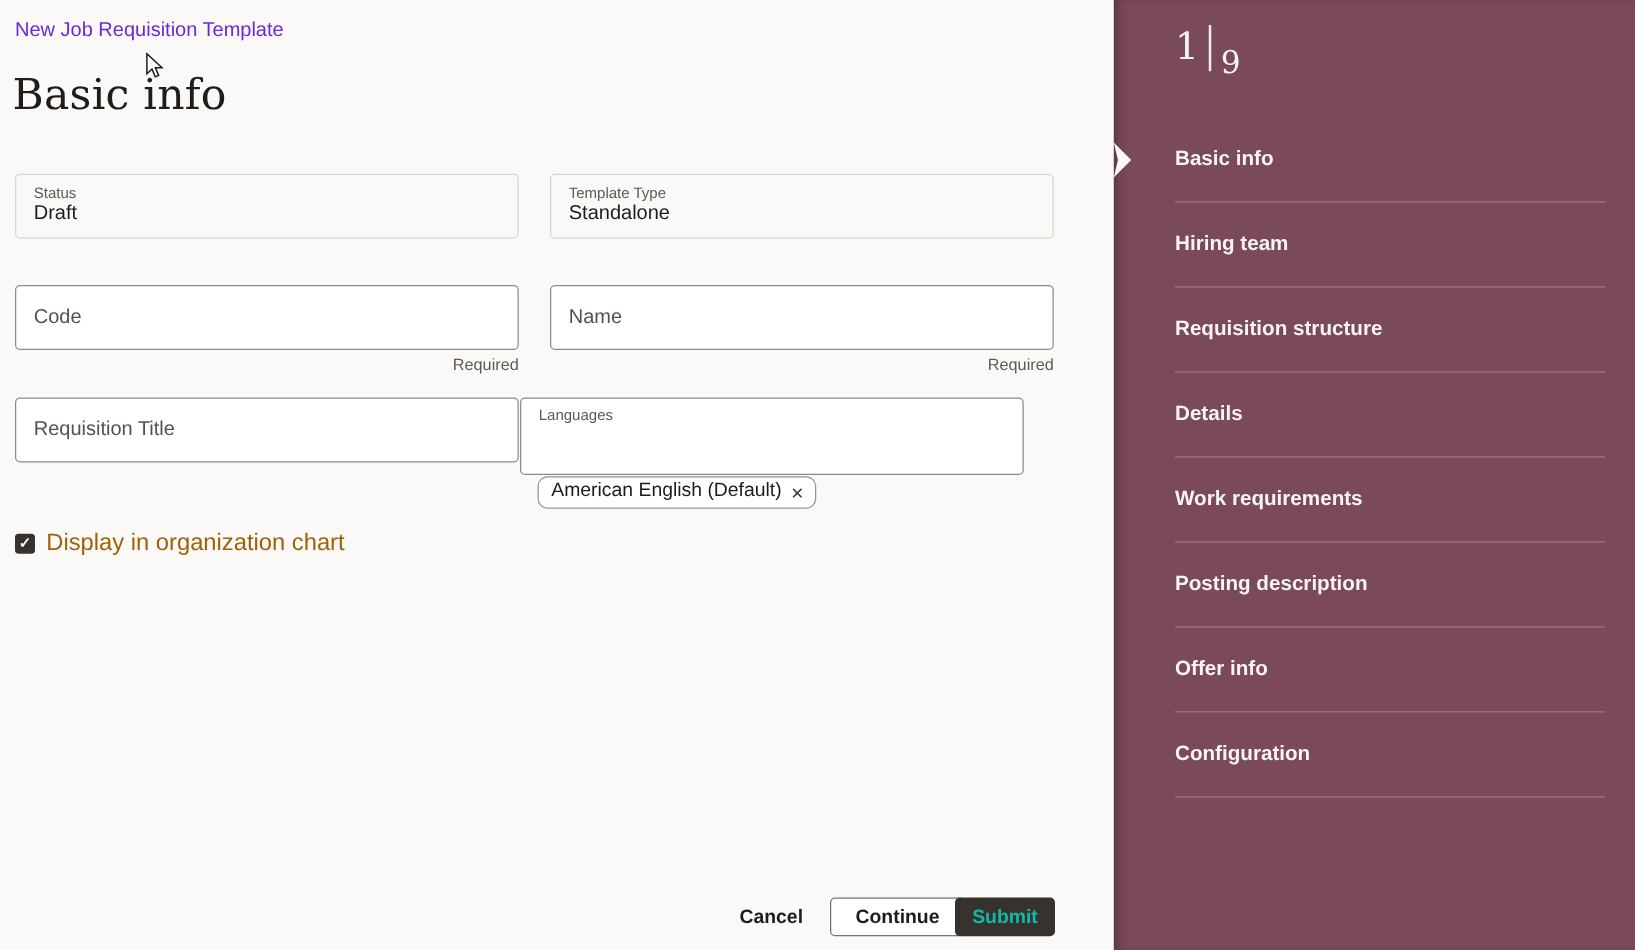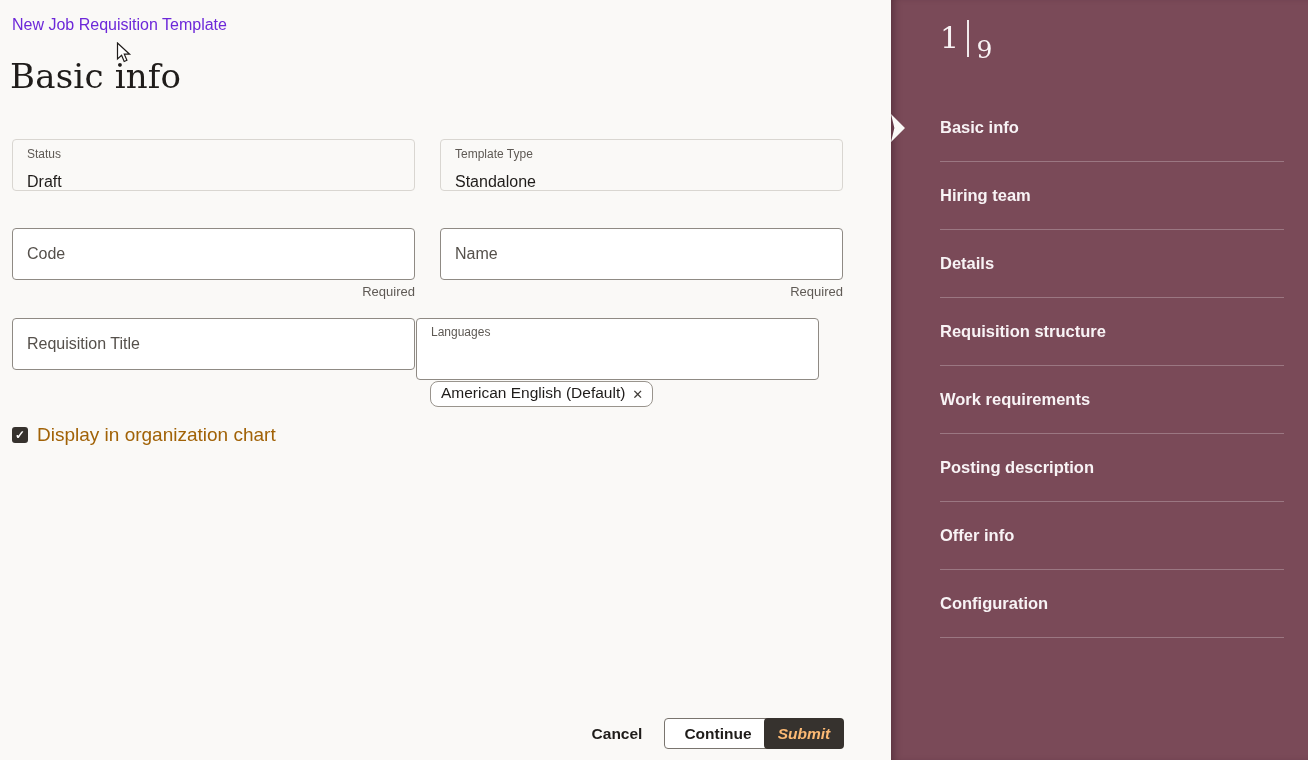--- a/index.html
+++ b/index.html
@@ -26,21 +26,21 @@
 
   .field-box {
     position:absolute; border-radius:4px;
   }
   .readonly-box {
     border:1px solid #d9d6d1;
     padding:7px 14px 0 14px;
     background:transparent;
   }
   .readonly-box .field-label {
-    font-size:12px; color:#5e5954; display:block; margin-bottom:12px;
+    font-size:12px; color:#5e5954; display:block; margin-bottom:1px;
   }
   .readonly-box .field-value {
     font-size:16px; color:#1f1c1a;
   }
 
   .text-input {
     position:absolute;
     background:#fff;
     border:1px solid #8f8a84;
     border-radius:4px;
@@ -104,21 +104,21 @@
     font-size:15.5px; font-weight:700; cursor:pointer;
     border:none; background:none;
   }
   .btn-text { left:586px; top:718px; width:62px; color:#1f1c1a; }
   .btn-outline {
     left:664px; top:718px; width:108px;
     background:#fff; border:1px solid #79746e; color:#1f1c1a;
   }
   .btn-solid {
     left:764px; top:718px; width:80px;
-    background:#36322e; color:#fdba74;font-style:italic;
+    background:#36322e; color:#14b8a6;
   }
 
   
   .sidebar {
     position:absolute; left:891px; top:0; width:417px; height:760px;
     background:#7a4a58;
     box-shadow:inset 7px 0 9px -5px rgba(40,15,25,.45);
   }
   .step-counter {
     position:absolute; left:49px; top:18px;
@@ -198,22 +198,22 @@
 <div class="sidebar">
   <div class="step-counter">
     <span class="step-current">1</span>
     <span class="step-sep"></span>
     <span class="step-total">9</span>
   </div>
 
   <div class="nav-list">
     <div class="nav-item">Basic info</div>
     <div class="nav-item">Hiring team</div>
+    <div class="nav-item">Requisition structure</div>
     <div class="nav-item">Details</div>
-    <div class="nav-item">Requisition structure</div>
     <div class="nav-item">Work requirements</div>
     <div class="nav-item">Posting description</div>
     <div class="nav-item">Offer info</div>
     <div class="nav-item">Configuration</div>
   </div>
 
   <div class="active-arrow"></div>
 </div>
 
 </body></html>

